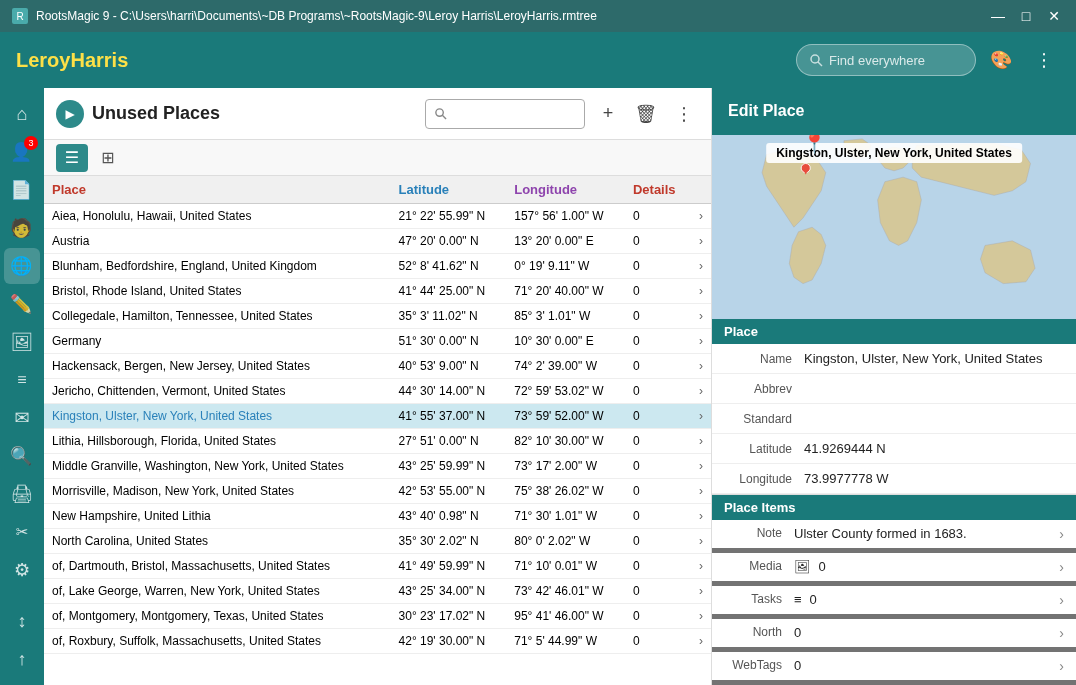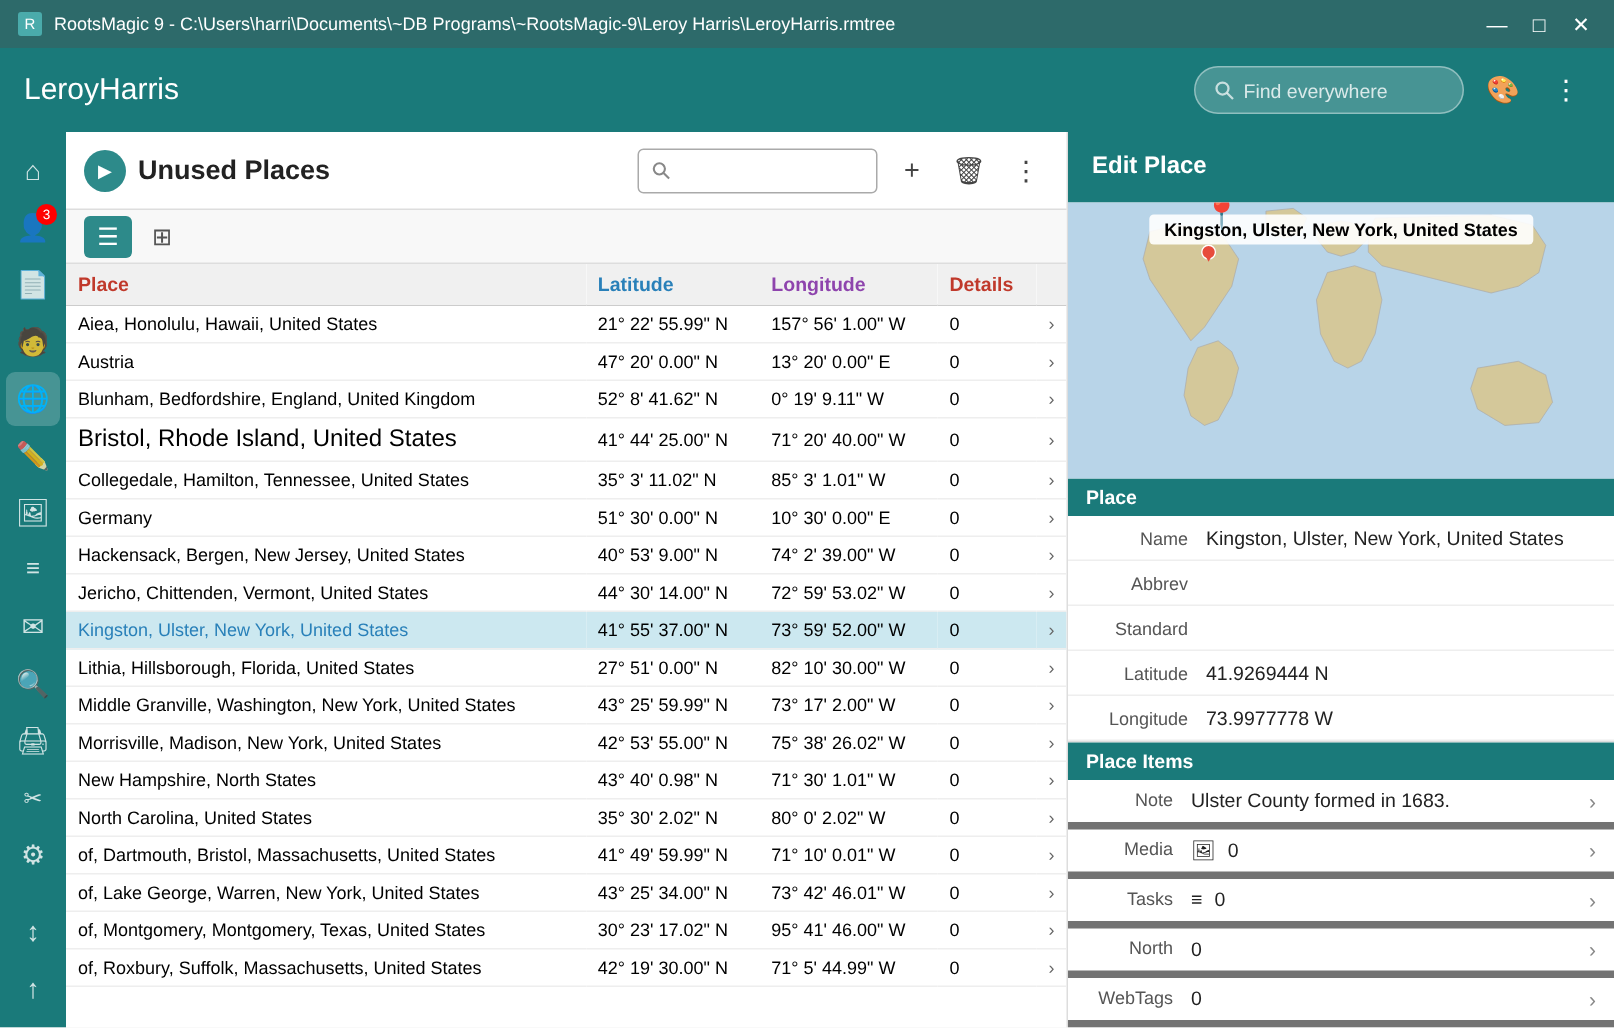--- a/index.html
+++ b/index.html
@@ -23,21 +23,21 @@
 
     
     .app-header {
       background: #1a7a7a;
       height: 56px;
       display: flex;
       align-items: center;
       justify-content: space-between;
       padding: 0 16px;
     }
-    .app-title { color: #ffffff; font-size: 20px; font-weight: 400; }
+    .app-title { color: #fde047; font-size: 20px; font-weight: 700; }
     .header-right { display: flex; align-items: center; gap: 10px; }
     .search-bar {
       background: rgba(255,255,255,0.2);
       border: 1px solid rgba(255,255,255,0.4);
       border-radius: 20px;
       height: 32px;
       width: 180px;
       display: flex;
       align-items: center;
       padding: 0 12px;
@@ -400,21 +400,21 @@
     <td class="arrow-cell">›</td>
   </tr>
               <tr>
     <td style="font-size:12px;margin-top:24px;">Blunham, Bedfordshire, England, United Kingdom</td>
     <td style="font-size:12px;">52° 8' 41.62" N</td>
     <td style="font-size:12px;">0° 19' 9.11" W</td>
     <td style="font-size:12px;">0</td>
     <td class="arrow-cell">›</td>
   </tr>
               <tr>
-    <td style="font-size:16px;">Bristol, Rhode Island, United States</td>
+    <td style="font-size:12px;">Bristol, Rhode Island, United States</td>
     <td style="font-size:12px;">41° 44' 25.00" N</td>
     <td style="font-size:12px;">71° 20' 40.00" W</td>
     <td style="font-size:12px;">0</td>
     <td class="arrow-cell">›</td>
   </tr>
               <tr>
     <td style="font-size:12px;">Collegedale, Hamilton, Tennessee, United States</td>
     <td style="font-size:12px;">35° 3' 11.02" N</td>
     <td style="font-size:12px;">85° 3' 1.01" W</td>
     <td style="font-size:12px;">0</td>
@@ -463,21 +463,21 @@
     <td class="arrow-cell">›</td>
   </tr>
               <tr>
     <td style="font-size:12px;">Morrisville, Madison, New York, United States</td>
     <td style="font-size:12px;">42° 53' 55.00" N</td>
     <td style="font-size:12px;">75° 38' 26.02" W</td>
     <td style="font-size:12px;">0</td>
     <td class="arrow-cell">›</td>
   </tr>
               <tr>
-    <td style="font-size:12px;">New Hampshire, North States</td>
+    <td style="font-size:12px;">New Hampshire, United Lithia</td>
     <td style="font-size:12px;">43° 40' 0.98" N</td>
     <td style="font-size:12px;">71° 30' 1.01" W</td>
     <td style="font-size:12px;">0</td>
     <td class="arrow-cell">›</td>
   </tr>
               <tr>
     <td style="font-size:12px;">North Carolina, United States</td>
     <td style="font-size:12px;">35° 30' 2.02" N</td>
     <td style="font-size:12px;">80° 0' 2.02" W</td>
     <td style="font-size:12px;">0</td>

